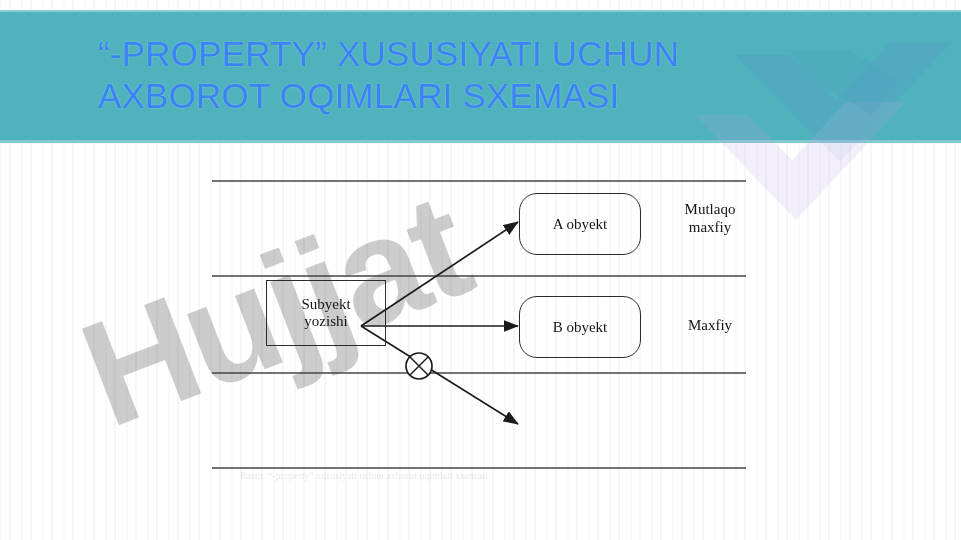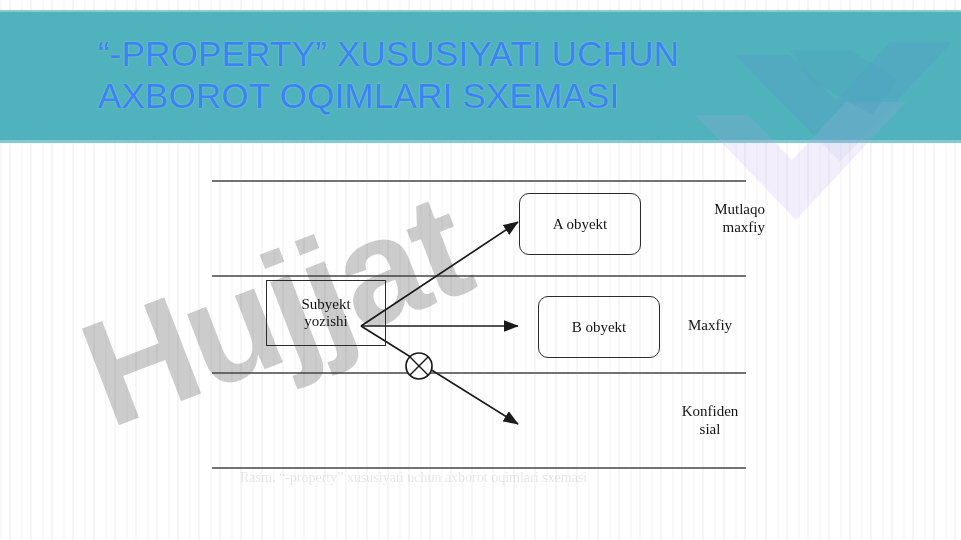--- a/index.html
+++ b/index.html
@@ -106,36 +106,36 @@
     line-height:18px;
     color:#151515;
     text-align:center;
     white-space:pre-line;
     width:110px;
   }
 
   .obj-box{
     position:absolute;
     border:1.6px solid #2b2b2b;
-    border-radius:10px;
+    border-radius:18px;
     background:transparent;
     display:flex;align-items:center;justify-content:center;
   }
 
   .subject-box{
     position:absolute;
     border:1.4px solid #2b2b2b;
     background:transparent;
     display:flex;align-items:center;justify-content:center;
   }
 
   .caption-faint{
     position:absolute;left:240px;top:470px;width:520px;
     font-family:"Liberation Serif",serif;
-    font-size:14px;
+    font-size:10px;
     color:rgba(0,0,0,0.10);
     white-space:nowrap;
     overflow:hidden;
   }
 </style>
 </head>
 <body>
 
 <div id="slide">
 
@@ -188,26 +188,24 @@
   </svg>
 
   <div class="subject-box" style="left:243px;top:280px;width:118px;height:64px;margin-left:23px;">
     <div class="node-label" style="white-space:pre-line;">Subyekt
 yozishi</div>
   </div>
 
   <div class="obj-box" style="left:519px;top:193px;width:120px;height:60px;">
     <div class="node-label">A  obyekt</div>
   </div>
-  <div class="band-label" style="left:655px;top:200px;text-align:right;">Mutlaqo
+  <div class="band-label" style="left:655px;top:200px;">Mutlaqo
 maxfiy</div>
 
-  <div class="obj-box" style="left:538px;top:296px;width:120px;height:60px;">
+  <div class="obj-box" style="left:519px;top:296px;width:120px;height:60px;">
     <div class="node-label">B obyekt</div>
   </div>
   <div class="band-label" style="left:655px;top:316px;">Maxfiy</div>
 
-  <div class="band-label" style="left:655px;top:402px;">Konfiden
-sial</div>
 
   <div class="caption-faint">Rasm. “-property” xususiyati uchun axborot oqimlari sxemasi</div>
 
 </div>
 
 </body></html>

